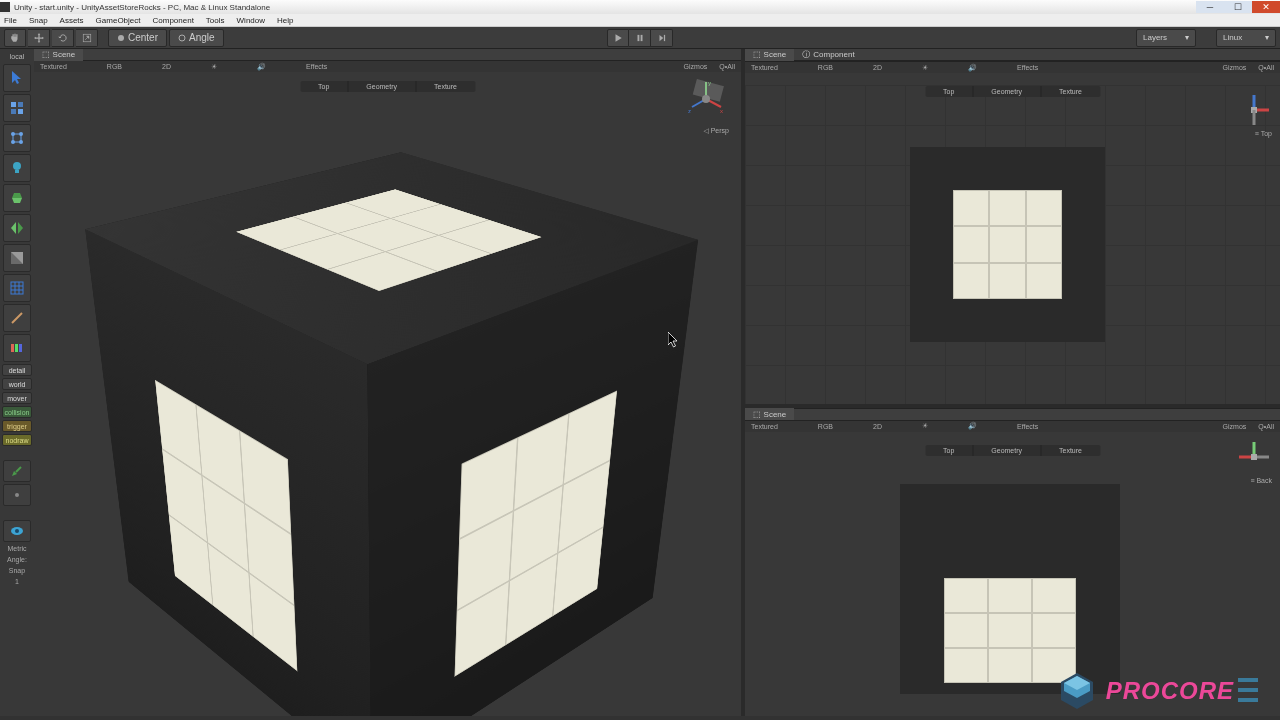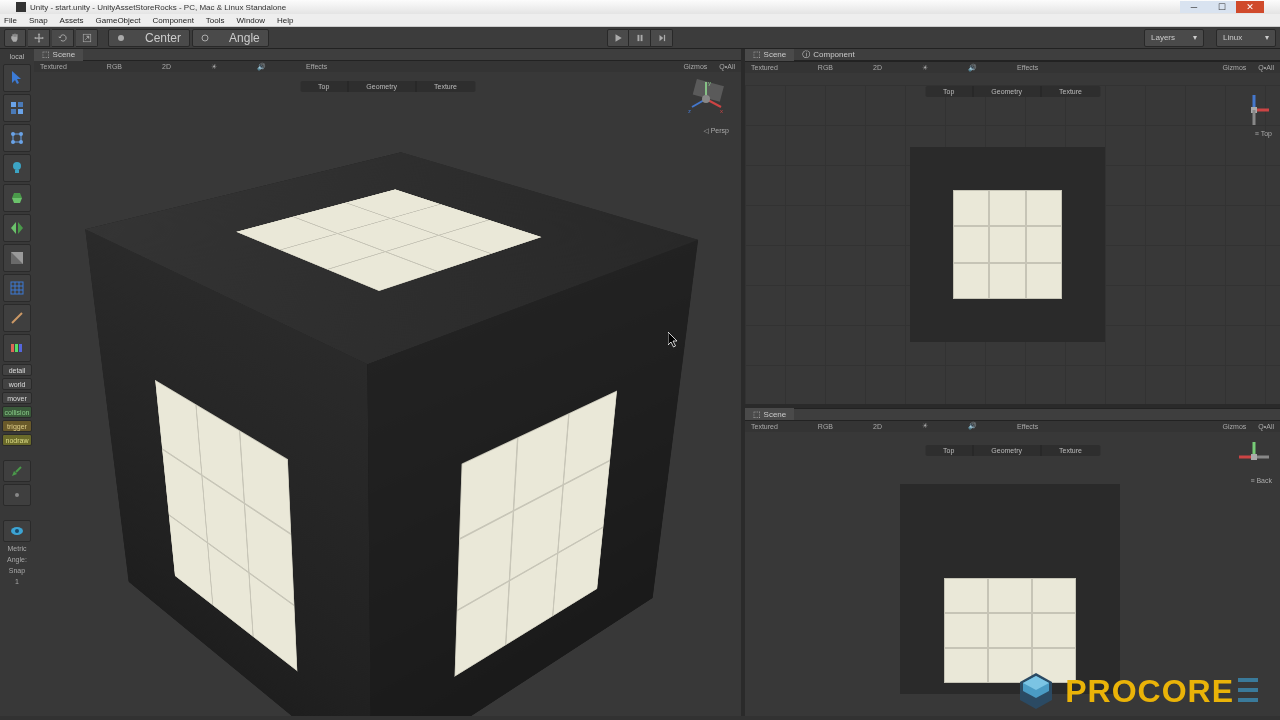--- a/index.html
+++ b/index.html
@@ -1,36 +1,36 @@
 <!DOCTYPE html>
 <html><head>
 <meta charset="utf-8">
 <style>
 * { margin: 0; padding: 0; box-sizing: border-box; font-family: Arial, sans-serif; }
 body { width: 1280px; height: 720px; background: #323232; overflow: hidden; user-select: none; }
 
-.titlebar { height: 14px; background: linear-gradient(to bottom, #fcfcfc, #e4e4e4); display: flex; align-items: center; padding: 0 16px; font-size: 8px; color: #333; }
+.titlebar { height: 14px; background: linear-gradient(to bottom, #fcfcfc, #e4e4e4); display: flex; align-items: center; padding: 0 0; font-size: 8px; color: #333; }
 .titlebar .icon { width: 10px; height: 10px; background: #333; margin-right: 4px; }
 .win-controls { margin-left: auto; display: flex; gap: 0; }
 .win-btn { width: 28px; height: 12px; display: flex; align-items: center; justify-content: center; font-size: 9px; }
 .win-min { background: #d9e3f0; }
 .win-max { background: #d9e3f0; }
 .win-close { background: #d04a2b; color: #fff; }
 
 .menubar { height: 13px; background: #eeeeee; display: flex; align-items: center; padding: 0 4px; gap: 12px; font-size: 8px; color: #222; border-bottom: 1px solid #ccc; }
 
 .toolbar { height: 22px; background: #3c3c3c; display: flex; align-items: center; padding: 0 4px; gap: 2px; border-bottom: 1px solid #222; }
 .tb-btn { width: 22px; height: 18px; background: #4a4a4a; border: 1px solid #282828; border-radius: 2px; display: flex; align-items: center; justify-content: center; cursor: pointer; }
 .tb-btn.first { border-radius: 2px 0 0 2px; }
 .tb-btn.mid { border-radius: 0; border-left: none; }
 .tb-btn.last { border-radius: 0 2px 2px 0; border-left: none; }
 .tb-icon { width: 10px; height: 10px; fill: #aaa; }
-.tb-label-btn { height: 18px; padding: 0 8px; background: #4a4a4a; border: 1px solid #282828; border-radius: 2px; font-size: 12px; color: #ccc; display: flex; align-items: center; gap: 20px; cursor: pointer; }
+.tb-label-btn { height: 18px; padding: 0 8px; background: #4a4a4a; border: 1px solid #282828; border-radius: 2px; font-size: 10px; color: #ccc; display: flex; align-items: center; gap: 3px; cursor: pointer; }
 .tb-center { position: absolute; left: 50%; transform: translateX(-50%); display: flex; }
-.tb-right { margin-left: auto; display: flex; gap: 12px; }
+.tb-right { margin-left: auto; display: flex; gap: 20px; }
 .tb-drop { height: 18px; width: 60px; background: #4a4a4a; border: 1px solid #282828; border-radius: 2px; font-size: 8px; color: #ccc; display: flex; align-items: center; padding: 0 6px; justify-content: space-between; cursor: pointer; }
 
 .main { display: flex; height: calc(720px - 14px - 13px - 22px - 4px); }
 
 .left-rail { width: 34px; background: #383838; display: flex; flex-direction: column; align-items: center; padding-top: 2px; gap: 2px; }
 .rail-label { font-size: 7px; color: #bbb; padding: 2px; }
 .rail-btn { width: 28px; height: 28px; background: #3f3f3f; border: 1px solid #2a2a2a; border-radius: 2px; display: flex; align-items: center; justify-content: center; cursor: pointer; }
 .rail-btn svg { width: 16px; height: 16px; }
 .rail-small { width: 30px; height: 12px; font-size: 7px; color: #ddd; display: flex; align-items: center; justify-content: center; border: 1px solid #2a2a2a; border-radius: 2px; cursor: pointer; }
 .rail-section-gap { height: 10px; }
@@ -80,21 +80,21 @@
 .orthoview { flex: 1; position: relative; background: #383838; border-top: 1px solid #222; }
 .orthoview .grid { position: absolute; inset: 23px 0 0 0; background-image: linear-gradient(#323232 1px, transparent 1px), linear-gradient(90deg, #323232 1px, transparent 1px); background-size: 40px 40px; }
 .orthoview .shape { position: absolute; background: #2a2a2a; }
 .orthoview .shape .inner2 { position: absolute; background: #eae8d8; display: grid; grid-template: repeat(3,1fr)/repeat(3,1fr); }
 .orthoview .shape .inner2 div { border: 1px solid #c6c4b6; }
 .ortho-gizmo { position: absolute; top: 30px; right: 8px; width: 36px; height: 36px; }
 .ortho-label { position: absolute; top: 68px; right: 8px; font-size: 7px; color: #aaa; }
 
 .watermark { position: absolute; bottom: 8px; right: 18px; display: flex; align-items: center; gap: 8px; z-index: 10; }
 .wm-logo { width: 42px; height: 42px; position: relative; }
-.wm-text { font-size: 32px; font-weight: bold; color: #eab308; letter-spacing: 1px; }
+.wm-text { font-size: 24px; font-weight: bold; font-style: italic; color: #ec4899; letter-spacing: 1px; }
 
 .cursor { position: absolute; left: 668px; top: 332px; z-index: 50; pointer-events: none; }
 
 .divider-v { width: 4px; background: #2a2a2a; cursor: col-resize; }
 .divider-h { height: 4px; background: #2a2a2a; cursor: row-resize; }
 </style>
 </head>
 <body>
 
 <div class="titlebar">

